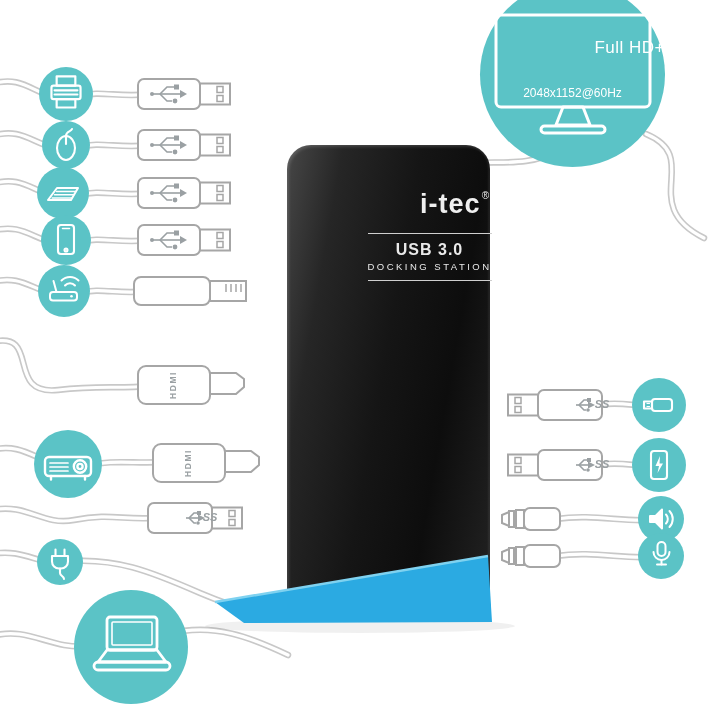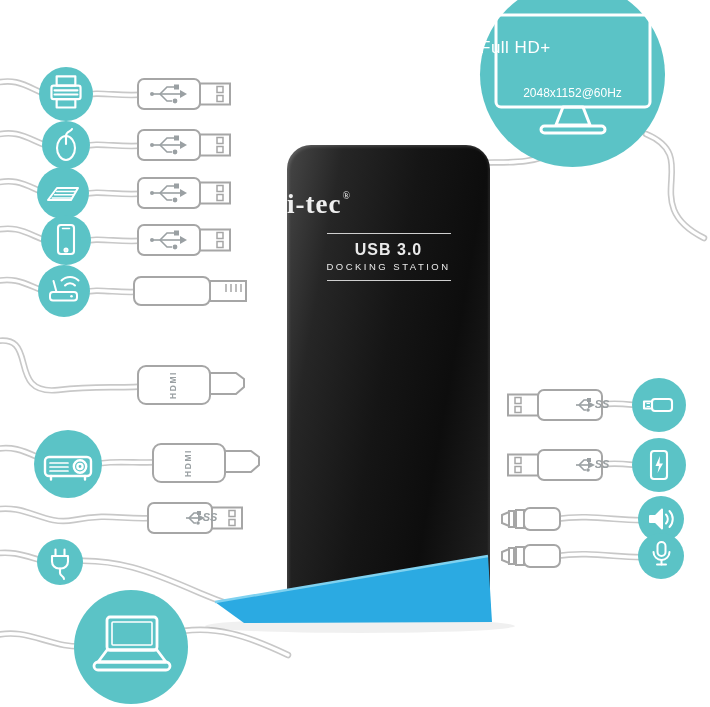--- a/index.html
+++ b/index.html
@@ -9,24 +9,24 @@
   
   .cables{position:absolute;left:0;top:0;z-index:1;}
   .cable-set path{fill:none;stroke:#c8c8c8;stroke-width:6.5;stroke-linecap:round;}
   .cable-set path.core{stroke:#ffffff;stroke-width:3.2;}
 
   
   .dock{position:absolute;left:287px;top:145px;width:203px;height:455px;z-index:2;
     border-radius:24px 24px 0 0;
     background:linear-gradient(100deg,#474747 0%,#262626 20%,#151515 48%,#0d0d0d 72%,#222 100%);
     box-shadow:inset 2px 2px 3px rgba(255,255,255,.14), inset -2px 0 2px rgba(255,255,255,.07);}
-  .brand{position:absolute;top:44px;width:100%;text-align:left;color:#efefef;
-    font-size:27px;font-weight:bold;letter-spacing:1px;font-family:Liberation Serif, serif;}
+  .brand{position:absolute;top:44px;width:100%;text-align:right;color:#efefef;
+    font-size:27px;font-weight:bold;letter-spacing:1px;}
   .brand sup{font-size:10px;font-weight:normal;vertical-align:14px;margin-left:1px;}
-  .model-block{position:absolute;top:88px;width:100%;text-align:center;color:#eaeaea;}
+  .model-block{position:absolute;top:88px;width:100%;text-align:center;color:#eaeaea;padding-left:41px;}
   .rule{width:124px;height:1px;background:#cfcfcf;margin:0 auto;}
   .model{font-size:16px;font-weight:bold;letter-spacing:1px;margin:7px 0 2px;}
   .model-type{font-size:9.5px;letter-spacing:2.5px;margin-bottom:8px;}
 
   .base-svg{position:absolute;left:0;top:0;z-index:3;}
 
   
   .circle{position:absolute;border-radius:50%;background:#5bc3c6;z-index:4;}
   .circle svg{display:block;width:100%;height:100%;}
 
@@ -39,21 +39,21 @@
   .pin{stroke:#a6a6a6;stroke-width:1.5;fill:none;}
 
   .clabel{position:absolute;z-index:5;font-weight:bold;color:#9aa0a3;text-align:center;}
   .hdmi-label{width:40px;font-size:8.5px;letter-spacing:1.5px;transform:rotate(-90deg);}
   .ss-label{width:40px;font-size:11px;font-style:italic;margin-left:44px;}
 
   
   .callout{position:absolute;left:480px;top:-18px;width:185px;height:185px;border-radius:50%;
     background:#5bc3c6;z-index:4;}
   .callout svg{position:absolute;left:13px;top:30px;}
-  .callout-title{position:absolute;top:56px;width:100%;text-align:left;color:#fff;
+  .callout-title{position:absolute;top:56px;width:100%;text-align:right;color:#fff;
     font-size:17px;letter-spacing:.5px;}
   .callout-sub{position:absolute;top:84px;width:100%;text-align:center;color:#fff;font-size:12px;margin-top:20px;}
 </style>
 </head>
 <body>
 
 <div class="stage">
 
   <svg class="cables" width="710" height="707">
     <g class="cable-set">

